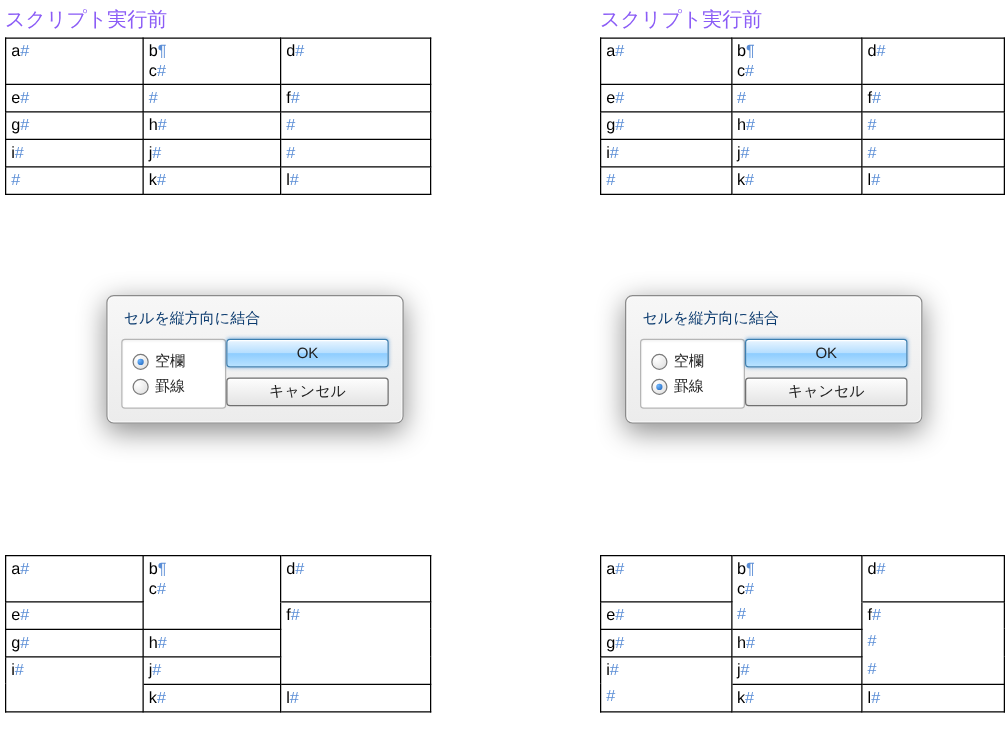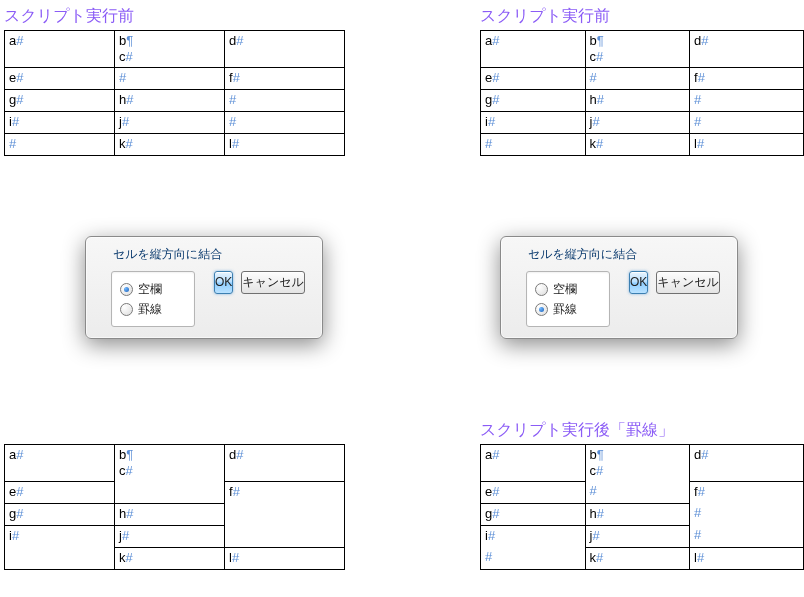--- a/index.html
+++ b/index.html
@@ -45,30 +45,30 @@
   .mark { color: #5b8ed6; }
   .pilcrow { color: #5b8ed6; }
   
   .dialog {
     position: absolute;
     width: 238px;
     background: linear-gradient(#f7f7f7,#ececec);
     border: 1px solid #8a8a8a;
     border-radius: 6px;
     box-shadow: 0 6px 22px rgba(0,0,0,0.45), 0 0 0 1px rgba(255,255,255,0.6) inset;
-    padding: 9px 11px 11px 25px;
+    padding: 9px 11px 11px 11px;
   }
   .dlg-title {
     font-size: 12px;
     color: #0a3a6e;
     margin: 0 0 8px 2px;
   }
   .dlg-body {
     display: flex;
-    gap: 19px;
+    gap: 0;
   }
   .radio-group {
     border: 1px solid #b5b5b5;
     border-radius: 3px;
     background: #fff;
     padding: 7px 10px 7px 8px;
     width: 84px;
     box-shadow: inset 0 1px 2px rgba(0,0,0,0.06);
   }
   .radio-row {
@@ -88,21 +88,21 @@
     box-shadow: inset 0 1px 1px rgba(255,255,255,0.7);
   }
   .radio.checked::after {
     content: "";
     position: absolute;
     left: 3px; top: 3px;
     width: 5px; height: 5px;
     border-radius: 50%;
     background: radial-gradient(circle at 30% 30%, #6fb7ff, #1c61b8);
   }
-  .btn-col { display: flex; flex-direction: row; gap: 8px; flex: 1; align-items: stretch; }
+  .btn-col { display: flex; flex-direction: column; gap: 8px; flex: 1; align-items: stretch; }
   .btn {
     height: 23px;
     border: 1px solid #707070;
     border-radius: 3px;
     background: linear-gradient(#fdfdfd,#e4e4e4);
     font-size: 12px;
     line-height: 21px;
     text-align: center;
     color: #222;
     box-shadow: 0 1px 0 rgba(255,255,255,0.8) inset;
@@ -114,21 +114,20 @@
     box-shadow: 0 0 3px rgba(60,140,210,0.6), 0 1px 0 rgba(255,255,255,0.9) inset;
   }
 </style>
 </head>
 <body>
 
 <div class="canvas">
 
   <div class="heading" style="left:4px; top:6px;">スクリプト実行前</div>
   <div class="heading" style="left:480px; top:6px;">スクリプト実行前</div>
-  <div class="heading" style="left:480px; top:420px;">スクリプト実行後「罫線」</div>
 
   <table class="tbl" id="tbl-lb" style="left:4px; top:30px;">
       <tbody>
         <tr>
           <td class="col-a"><span class="ch">a</span><span class="mark">#</span></td>
           <td class="col-b"><span class="ch">b</span><span class="pilcrow">¶</span><br><span class="ch">c</span><span class="mark">#</span></td>
           <td class="col-c"><span class="ch">d</span><span class="mark">#</span></td>
         </tr>
         <tr>
           <td class="col-a"><span class="ch">e</span><span class="mark">#</span></td>

